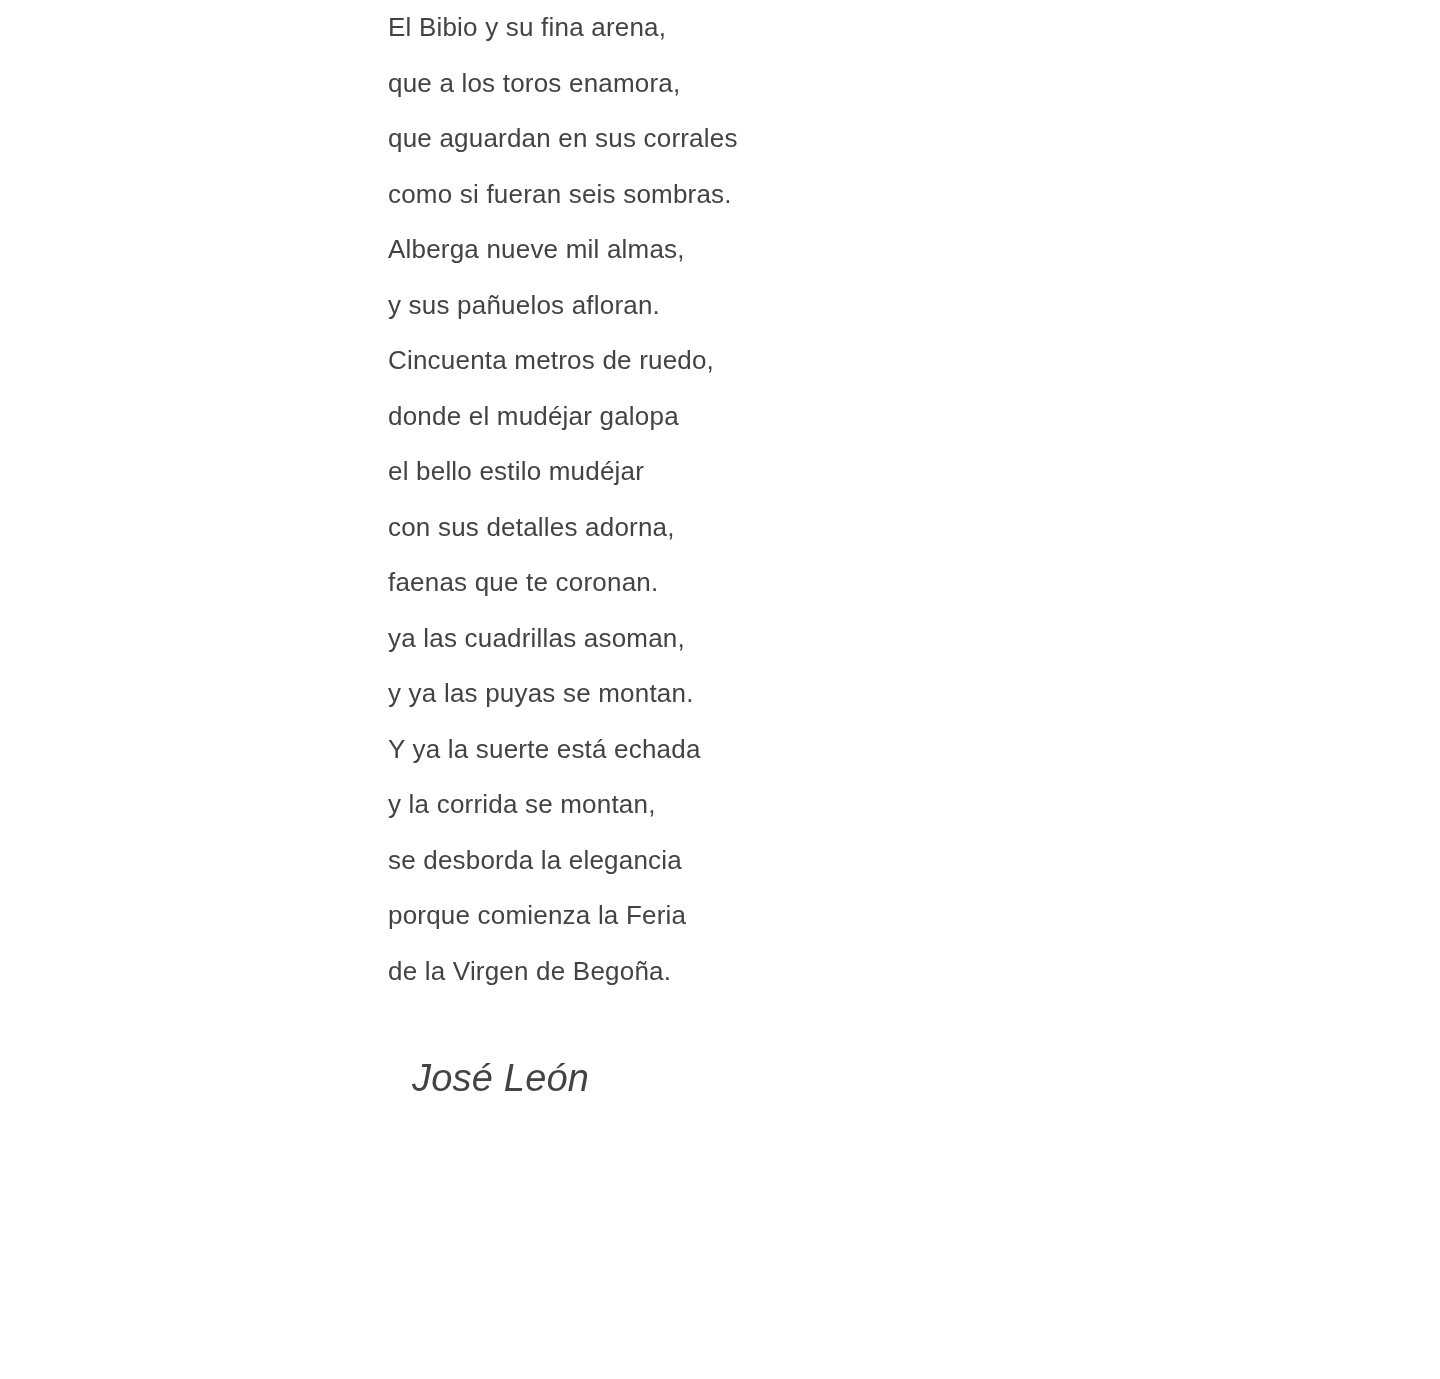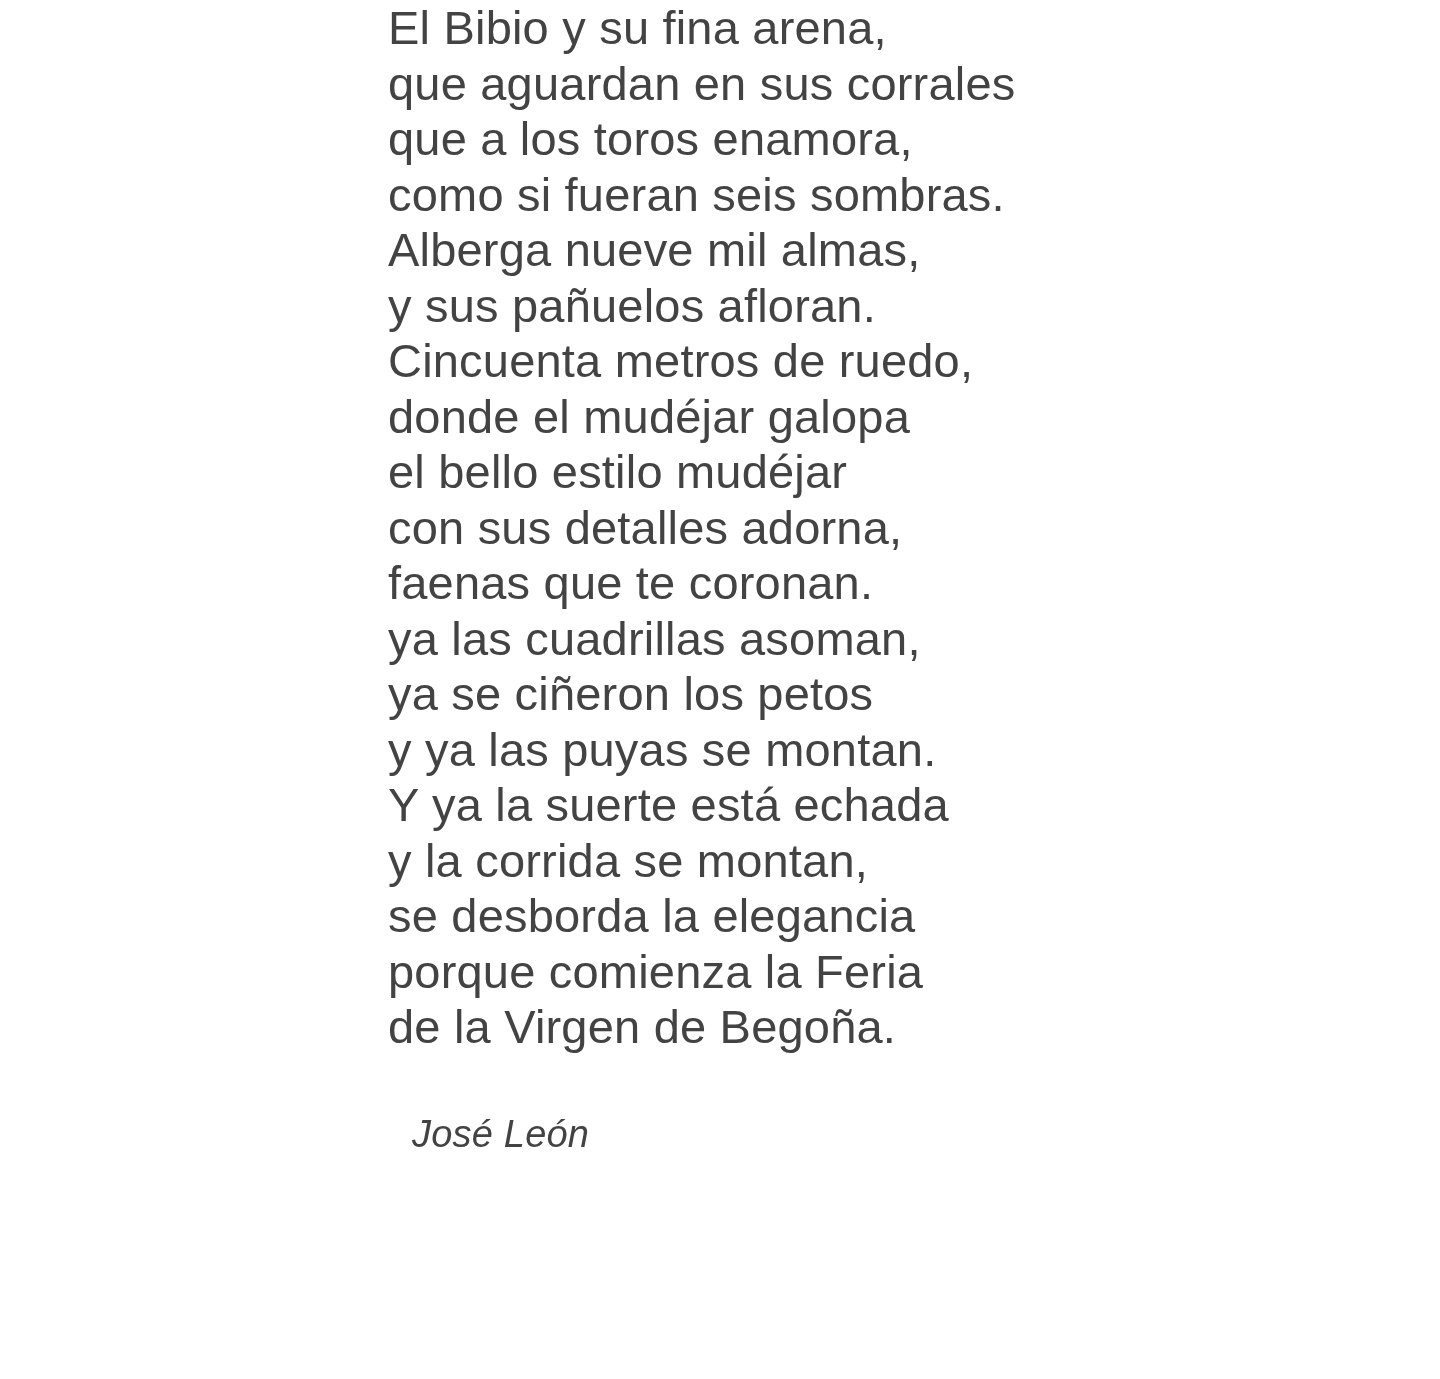--- a/index.html
+++ b/index.html
@@ -13,21 +13,21 @@
     overflow: hidden;
     font-family: "Liberation Sans", sans-serif;
   }
   .poem-wrap {
     position: absolute;
     left: 388px;
     top: 0px;
     width: 900px;
   }
   .poem-lines {
-    font-size: 47px;
+    font-size: 26px;
     line-height: 55.5px;
     color: #434343;
     letter-spacing: 0.2px;
   }
   .poem-line {
     white-space: nowrap;
   }
   .poem-author {
     margin-top: 52px;
     font-size: 38px;
@@ -37,32 +37,31 @@
     letter-spacing: 0.2px;
     margin-left: 24px;
   }
 </style>
 </head>
 <body style="background: rgb(255, 255, 255);">
 
 <div class="poem-wrap">
   <div class="poem-lines" style="color: rgb(67, 67, 67);">
       <div class="poem-line">El Bibio y su fina arena,</div>
+      <div class="poem-line">que a los toros enamora,</div>
       <div class="poem-line">que aguardan en sus corrales</div>
-      <div class="poem-line">que a los toros enamora,</div>
       <div class="poem-line">como si fueran seis sombras.</div>
       <div class="poem-line">Alberga nueve mil almas,</div>
       <div class="poem-line">y sus pañuelos afloran.</div>
       <div class="poem-line">Cincuenta metros de ruedo,</div>
       <div class="poem-line">donde el mudéjar galopa</div>
       <div class="poem-line">el bello estilo mudéjar</div>
       <div class="poem-line">con sus detalles adorna,</div>
       <div class="poem-line">faenas que te coronan.</div>
       <div class="poem-line">ya las cuadrillas asoman,</div>
-      <div class="poem-line">ya se ciñeron los petos</div>
       <div class="poem-line">y ya las puyas se montan.</div>
       <div class="poem-line">Y ya la suerte está echada</div>
       <div class="poem-line">y la corrida se montan,</div>
       <div class="poem-line">se desborda la elegancia</div>
       <div class="poem-line">porque comienza la Feria</div>
       <div class="poem-line">de la Virgen de Begoña.</div>
     </div>
   <div class="poem-author" style="color: rgb(67, 67, 67);">José León</div>
 </div>
 

